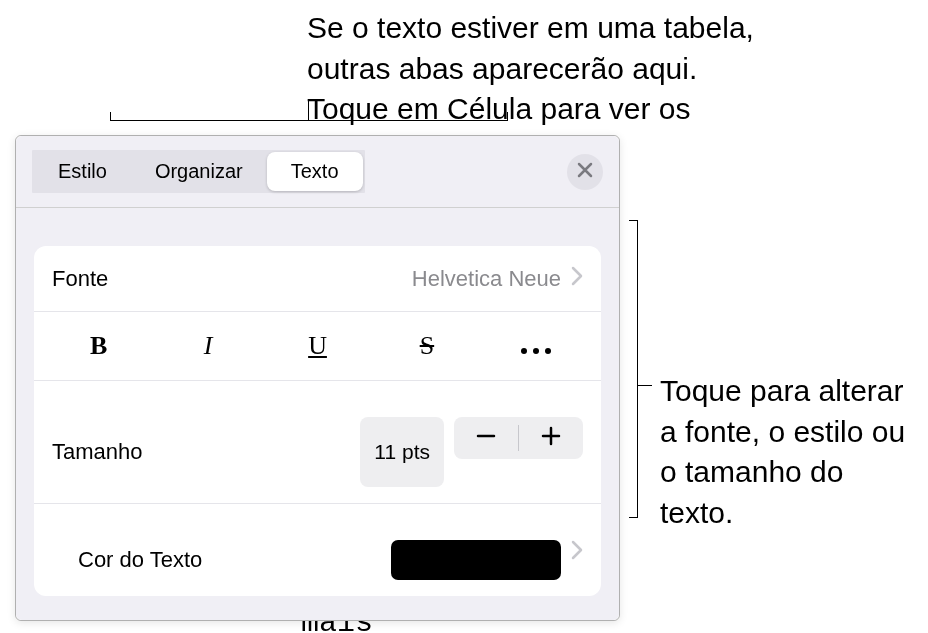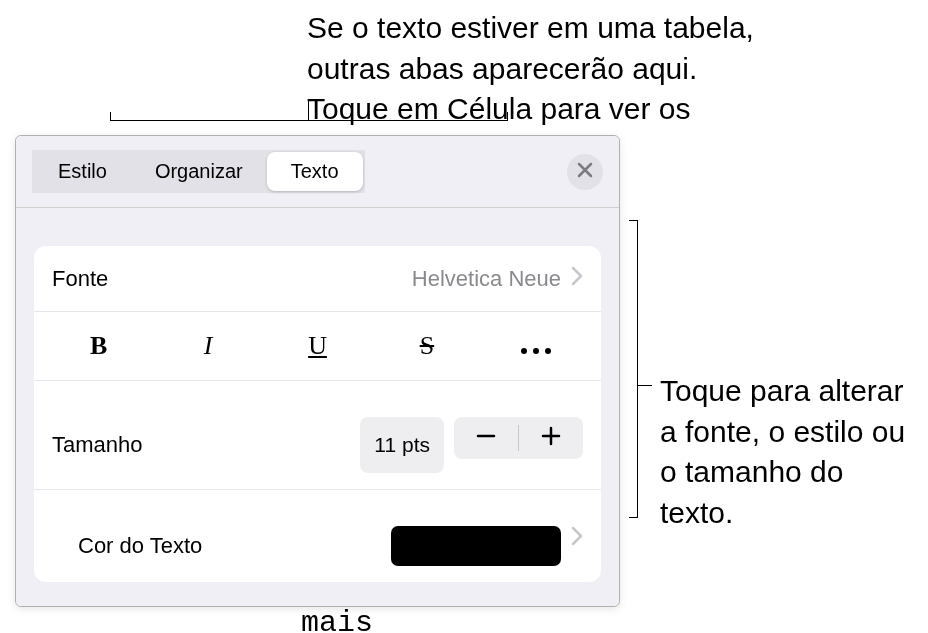--- a/index.html
+++ b/index.html
@@ -138,21 +138,21 @@
       height: 40px;
     }
     .style-btn.bold { font-weight: 700; font-family: Georgia, serif; }
     .style-btn.italic { font-style: italic; font-family: Georgia, serif; }
     .style-btn.underline { text-decoration: underline; font-family: Georgia, serif; }
     .style-btn.strike { text-decoration: line-through; font-family: Georgia, serif; }
     .more-btn svg { width: 32px; height: 8px; }
     .size-pill {
       background: #eeeef0;
       border-radius: 8px;
-      padding: 16px 14px;
+      padding: 23px 14px;
       font-size: 21px;
       color: #000;
     }
     .stepper {
       display: flex;
       background: #eeeef0;
       border-radius: 8px;
       overflow: hidden;
     }
     .stepper-btn {

